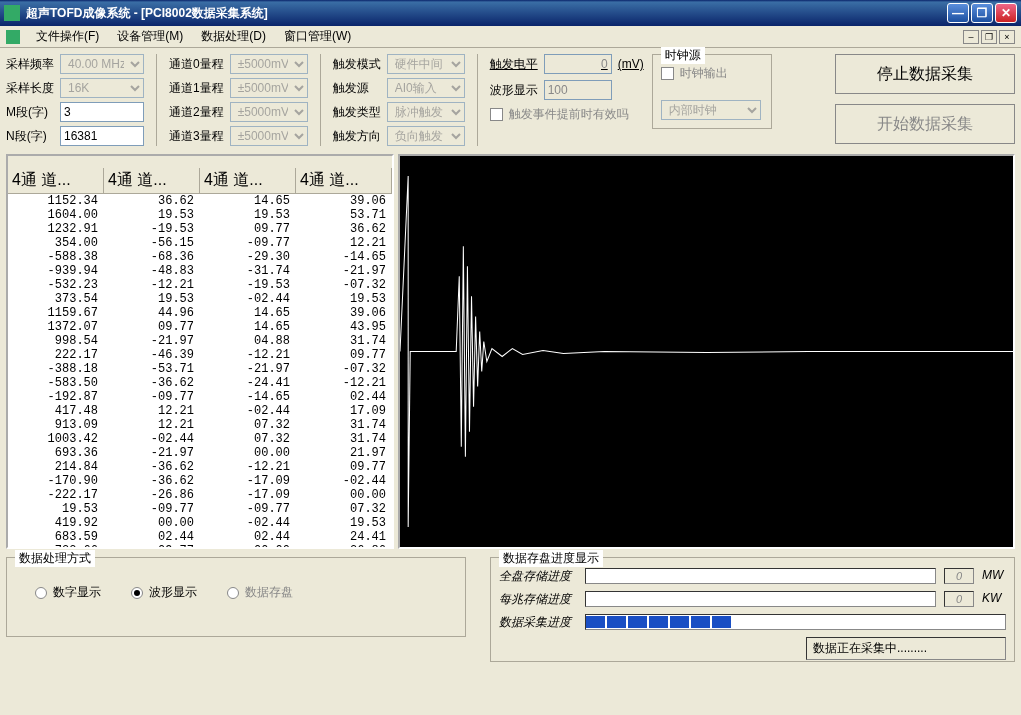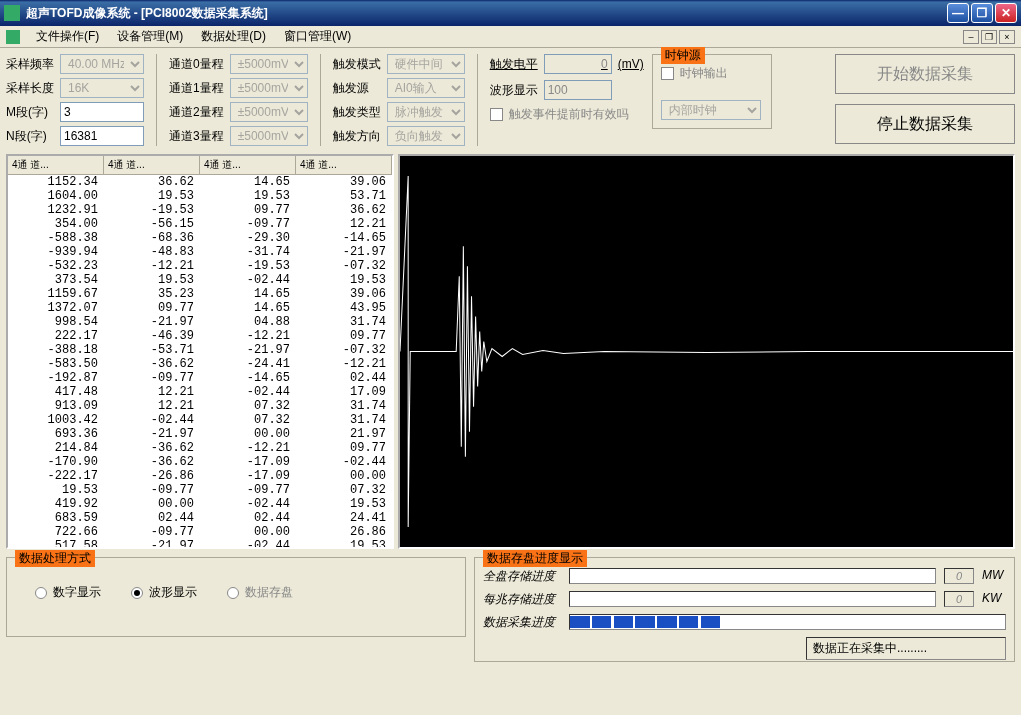--- a/index.html
+++ b/index.html
@@ -23,44 +23,44 @@
 .params { display: flex; gap: 8px; align-items: flex-start; margin-bottom: 8px; }
 .param-col { display: grid; grid-template-columns: auto 1fr; gap: 4px 6px; align-items: center; }
 .lbl { white-space: nowrap; }
 select, input[type=text] { border: 1px solid #7f9db9; background: #fff; padding: 1px 3px; height: 20px; }
 select:disabled, input:disabled { background: #ece9d8; color: #888; }
 .w80 { width: 84px; }
 .w70 { width: 78px; }
 .w60 { width: 68px; }
 
 .fb { border: 1px solid #aca899; padding: 10px 8px 8px; position: relative; }
-.fb > legend, .fb > .legend { position: absolute; top: -8px; left: 8px; background: #f97316; padding: 0 4px; }
+.fb > legend, .fb > .legend { position: absolute; top: -8px; left: 8px; background: #ffffff; padding: 0 4px; }
 .clock-box { width: 120px; }
 .clock-box .row { display: flex; align-items: center; gap: 6px; margin-bottom: 18px; }
 .chk { width: 13px; height: 13px; border: 1px solid #888; background: #fff; display: inline-block; }
 
 .big-btn { width: 180px; height: 40px; border: 1px solid #888; background: #ece9d8; font-size: 16px; display: flex; align-items: center; justify-content: center; color: #888; }
 .big-btn.active { color: #000; }
 
 .main-row { display: flex; gap: 4px; }
 
 .data-panel { width: 388px; height: 395px; border: 2px inset #fff; background: #fff; overflow: hidden; position: relative; }
 .dp-head { display: flex; background: #ece9d8; border-bottom: 1px solid #aca899; position: sticky; top: 0; }
-.dp-head .col { flex: 1; border-right: 1px solid #aca899; padding: 2px 4px; font-size: 10px; overflow: hidden; white-space: nowrap; }
+.dp-head .col { flex: 1; border-right: 1px solid #aca899; padding: 2px 4px; font-size: 16px; overflow: hidden; white-space: nowrap; margin-top: 12px; }
 .dp-body { overflow-y: scroll; height: 375px; }
 .dp-row { display: flex; }
 .dp-row .cell { flex: 1; padding: 0px 6px; text-align: right; font-family: "Courier New", monospace; font-size: 12px; line-height: 14px; }
 .dp-body::-webkit-scrollbar { width: 16px; }
 .dp-body::-webkit-scrollbar-track { background: #ece9d8; border-left: 1px solid #aca899; }
 .dp-body::-webkit-scrollbar-thumb { background: #c8c4b4; border: 1px solid #888; }
 
 .wave-panel { flex: 1; height: 395px; border: 2px inset #fff; background: #000; position: relative; }
 .wave-panel svg { width: 100%; height: 100%; }
 
-.bottom-row { display: flex; gap: 8px; margin-top: 8px; }
+.bottom-row { display: flex; gap: 24px; margin-top: 8px; }
 .proc-box { width: 460px; height: 80px; }
 .proc-box .opts { display: flex; gap: 30px; padding: 16px 20px; }
 .radio { width: 12px; height: 12px; border: 1px solid #888; border-radius: 50%; background: #fff; display: inline-block; position: relative; margin-right: 6px; vertical-align: middle;}
 .radio.sel::after { content:""; position:absolute; inset:2px; background:#000; border-radius:50%; }
 .ropt.dis { color: #888; }
 
 .prog-box { flex: 1; height: 105px; }
 .prog-row { display: flex; gap: 8px; margin-bottom: 6px; font-style: italic; }
 .prog-lbl { width: 78px; }
 .prog-bar { flex: 1; height: 16px; border: 1px inset #888; background: #fff; position: relative; }
@@ -152,22 +152,22 @@
   <div class="fb clock-box">
     <span class="legend">时钟源</span>
     <div class="row" style="color:#888;">
       <span class="chk"></span>
       <span>时钟输出</span>
     </div>
     <select disabled="" style="width:100px"><option>内部时钟</option></select>
   </div>
 
   <div style="display:flex;flex-direction:column;gap:10px;margin-left:auto;">
+    <div class="big-btn active">停止数据采集</div>
     <div class="big-btn">开始数据采集</div>
-    <div class="big-btn active">停止数据采集</div>
   </div>
 </div>
 
 <div class="main-row">
   <div class="data-panel">
     <div class="dp-head">
       <div class="col">4通 道...</div>
       <div class="col">4通 道...</div>
       <div class="col">4通 道...</div>
       <div class="col">4通 道...</div>
@@ -216,21 +216,21 @@
             <div class="cell">-07.32</div>
           </div>
           <div class="dp-row">
             <div class="cell">373.54</div>
             <div class="cell">19.53</div>
             <div class="cell">-02.44</div>
             <div class="cell">19.53</div>
           </div>
           <div class="dp-row">
             <div class="cell">1159.67</div>
-            <div class="cell">35.23</div>
+            <div class="cell">44.96</div>
             <div class="cell">14.65</div>
             <div class="cell">39.06</div>
           </div>
           <div class="dp-row">
             <div class="cell">1372.07</div>
             <div class="cell">09.77</div>
             <div class="cell">14.65</div>
             <div class="cell">43.95</div>
           </div>
           <div class="dp-row">

